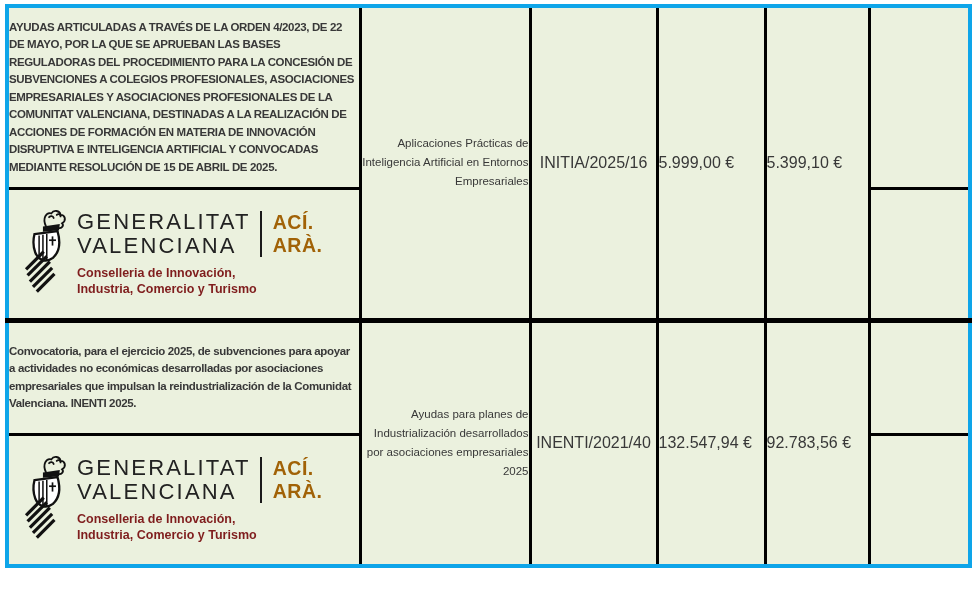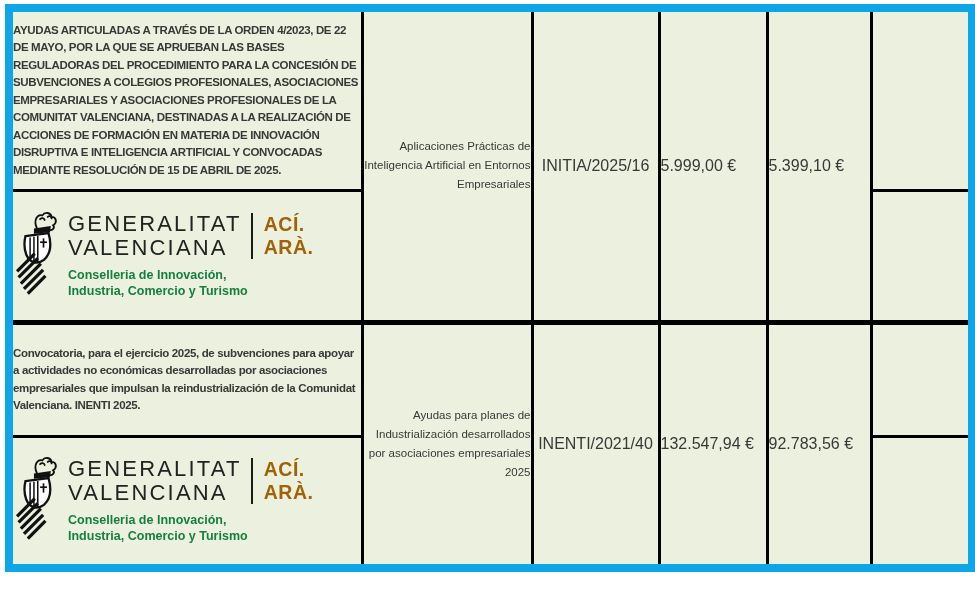--- a/index.html
+++ b/index.html
@@ -3,21 +3,21 @@
 <meta charset="utf-8">
 <style>
   html,body{margin:0;padding:0;background:#fff;}
   .page{
     width:975px;height:590px;position:relative;overflow:hidden;
     font-family:"Liberation Sans",sans-serif;background:#fff;
   }
   table.grants{
     border-collapse:collapse;table-layout:fixed;
     margin:4px 0 0 5px;width:963px;
-    border:8px solid #0ea5e9;
+    border:4px solid #0ea5e9;
   }
   table.grants td{
     border:3px solid #000;
     background:#EBF1DE;
     vertical-align:middle;
     color:#383838;
     overflow:hidden;
     padding:0;
   }
   tr.rA{height:182px;}
@@ -33,36 +33,36 @@
   }
   td.proj{
     font-size:11.5px;line-height:19px;padding:2px 4px;text-align:right;
   }
   td.code{font-size:16px;text-align:center;}
   td.amt{font-size:16px;}
   td.logocell{background:#fff;}
   td.empty{background:#EBF1DE;}
 
   
-  .gvlogo{display:flex;align-items:center;padding-left:1px;}
+  .gvlogo{display:flex;align-items:center;padding-left:14px;}
   .emblem{width:46px;height:96px;flex:none;margin-right:8px;}
   .gvright{display:flex;flex-direction:column;}
   .gvtoprow{display:flex;align-items:center;}
   .gvtitle{
     font-size:22px;line-height:24px;letter-spacing:2.2px;
     font-weight:400;color:#222;white-space:nowrap;
   }
   .gvpipe{width:2px;height:46px;background:#1a1a1a;margin:0 11px 0 9px;flex:none;}
   .gvbrand{
     font-weight:bold;font-size:19.5px;line-height:23px;
     letter-spacing:0.5px;color:#a16207;white-space:nowrap;
   }
   .gvdept{
     font-weight:bold;font-size:12.5px;line-height:16.5px;
-    color:#15803d;margin-top:7px;white-space:nowrap;
+    color:#7f1d1d;margin-top:7px;white-space:nowrap;
   }
 </style>
 </head>
 <body>
 
 <div class="page">
   <table class="grants">
     <colgroup>
       <col style="width:353px">
         <col style="width:170px">

